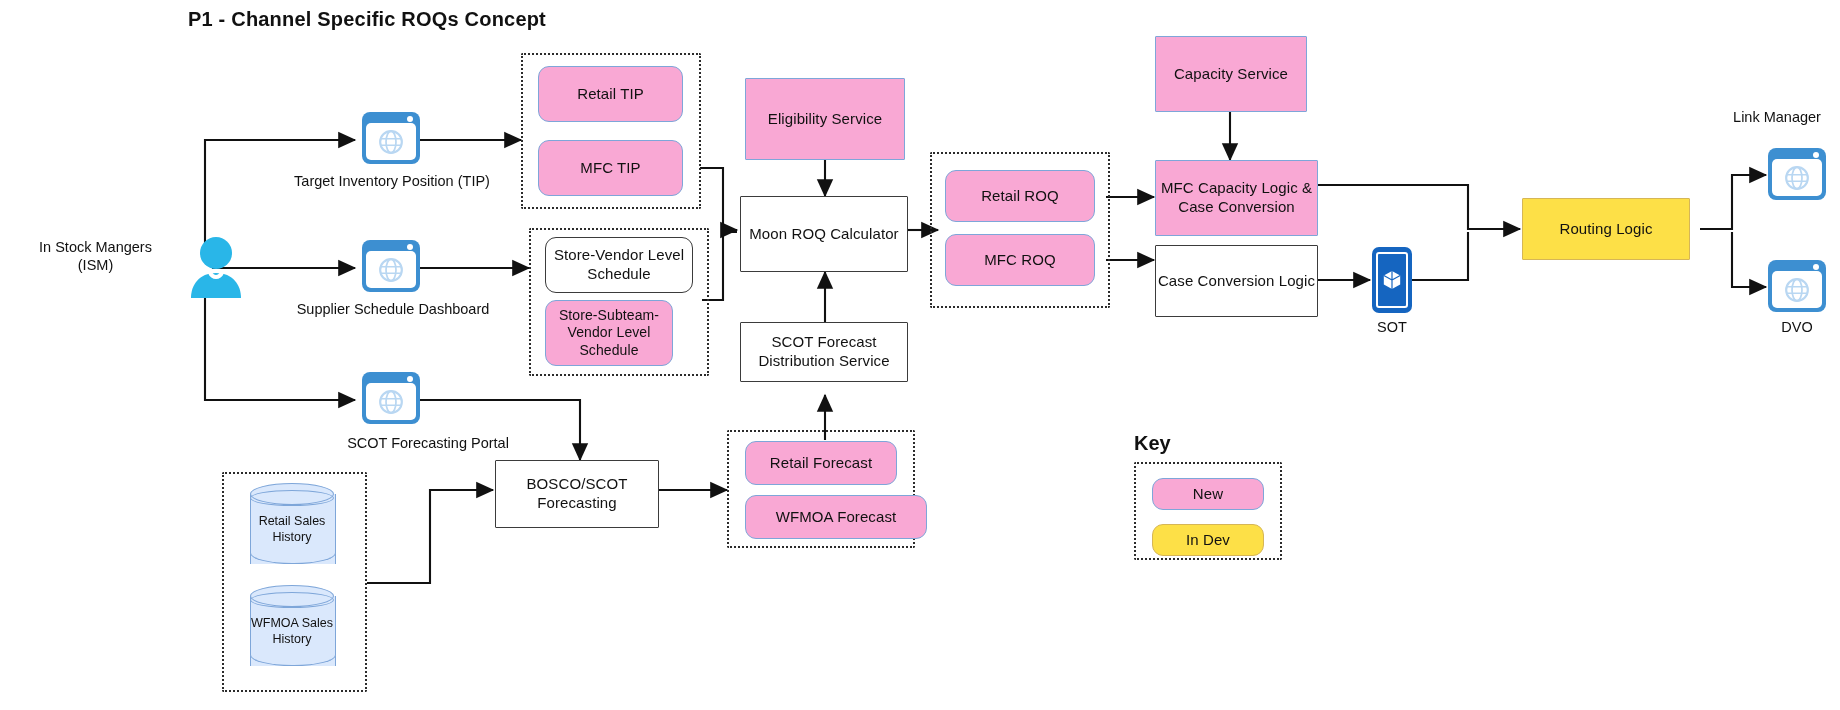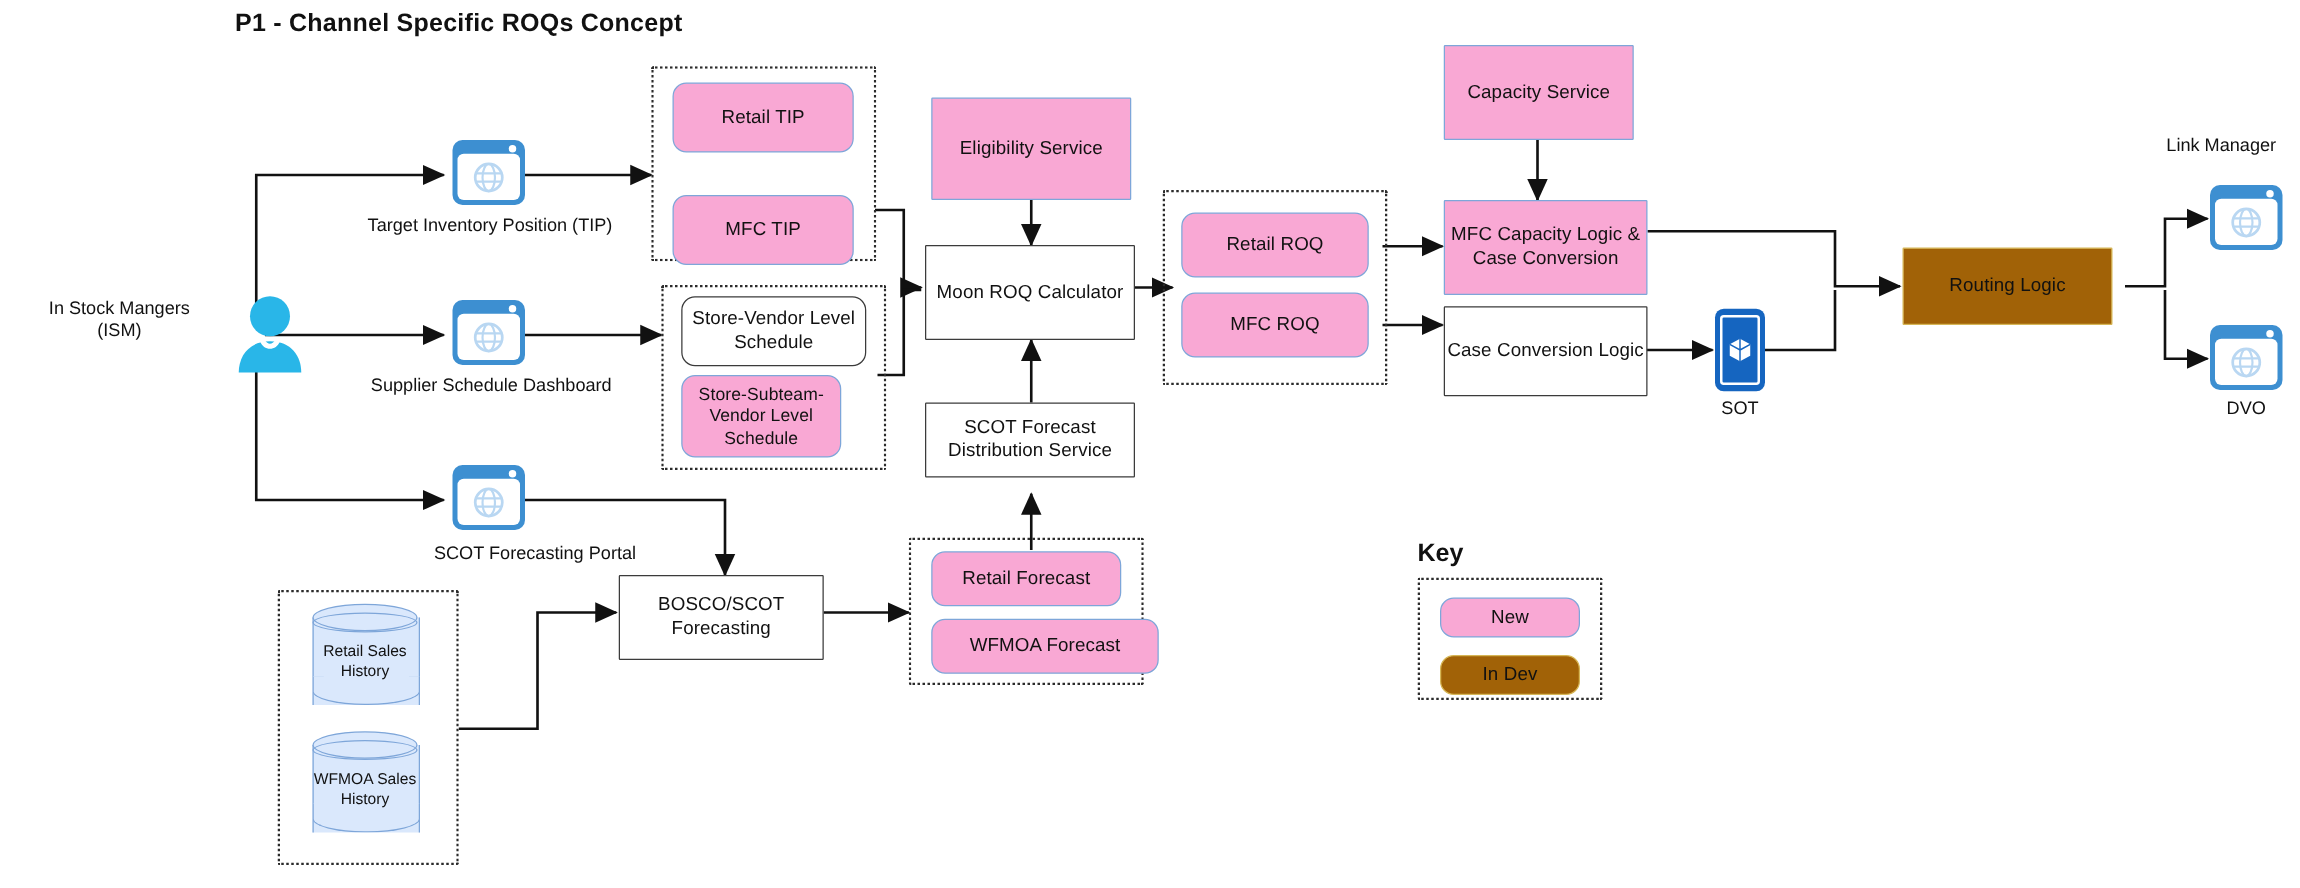--- a/index.html
+++ b/index.html
@@ -4,21 +4,21 @@
 <style>
   html,body{margin:0;padding:0;background:#ffffff;}
   body{width:1840px;height:710px;font-family:"Liberation Sans",sans-serif;position:relative;overflow:hidden;}
   #stage{position:absolute;left:0;top:0;width:1840px;height:710px;}
   svg#wires{position:absolute;left:0;top:0;width:1840px;height:710px;pointer-events:none;}
 
   .node{position:absolute;box-sizing:border-box;display:flex;align-items:center;justify-content:center;
         text-align:center;font-size:15px;color:#111111;line-height:1.25;letter-spacing:.1px;}
   .blue{background:#f9a8d4;border:1.6px solid #7ea6d9;}
   .white{background:#ffffff;border:1.9px solid #3b3b3b;}
-  .yellow{background:#a16207;border:1.6px solid #d6b656;text-align:center;}
+  .yellow{background:#fde047;border:1.6px solid #d6b656;text-align:center;}
   .round{border-radius:11px;}
   .sq{border-radius:1px;}
 
   .grp{position:absolute;box-sizing:border-box;border:2.4px dotted #2b2b2b;background:transparent;border-radius:2px;}
 
   .cap{position:absolute;font-size:14.5px;color:#111111;text-align:center;line-height:1.25;}
   .title{position:absolute;font-size:20px;font-weight:bold;color:#111111;letter-spacing:.2px;}
   .keytitle{position:absolute;font-size:20px;font-weight:bold;color:#111111;}
 
   
@@ -144,21 +144,21 @@
           <circle cx="12" cy="12" r="10" fill="none" stroke="#b9d7f2" stroke-width="2"></circle>
           <ellipse cx="12" cy="12" rx="4.6" ry="10" fill="none" stroke="#b9d7f2" stroke-width="1.6"></ellipse>
           <path d="M2.4 9 H21.6 M2.4 15 H21.6" stroke="#b9d7f2" stroke-width="1.6"></path>
         </svg>
     </span>
   </div>
   <div class="cap" style="left:308px;top:434px;width:240px;">SCOT Forecasting Portal</div>
 
   <div class="grp" style="left:521px;top:53px;width:180px;height:156px;"></div>
   <div class="node blue round" style="left:538px;top:66px;width:145px;height:56px;">Retail TIP</div>
-  <div class="node blue round" style="left:538px;top:156px;width:145px;height:56px;">MFC TIP</div>
+  <div class="node blue round" style="left:538px;top:140px;width:145px;height:56px;">MFC TIP</div>
 
   <div class="grp" style="left:529px;top:228px;width:180px;height:148px;"></div>
   <div class="node white round" style="left:545px;top:237px;width:148px;height:56px;padding:0 6px;">Store-Vendor Level Schedule</div>
   <div class="node blue round" style="left:545px;top:300px;width:128px;height:66px;padding:16px 6px;font-size:14px;">Store-Subteam-Vendor Level Schedule</div>
 
   <div class="node blue sq" style="left:745px;top:78px;width:160px;height:82px;">Eligibility Service</div>
   <div class="node white sq" style="left:740px;top:196px;width:168px;height:76px;">Moon ROQ Calculator</div>
   <div class="node white sq" style="left:740px;top:322px;width:168px;height:60px;padding:0 6px;">SCOT Forecast Distribution Service</div>
 
   <div class="grp" style="left:930px;top:152px;width:180px;height:156px;"></div>

